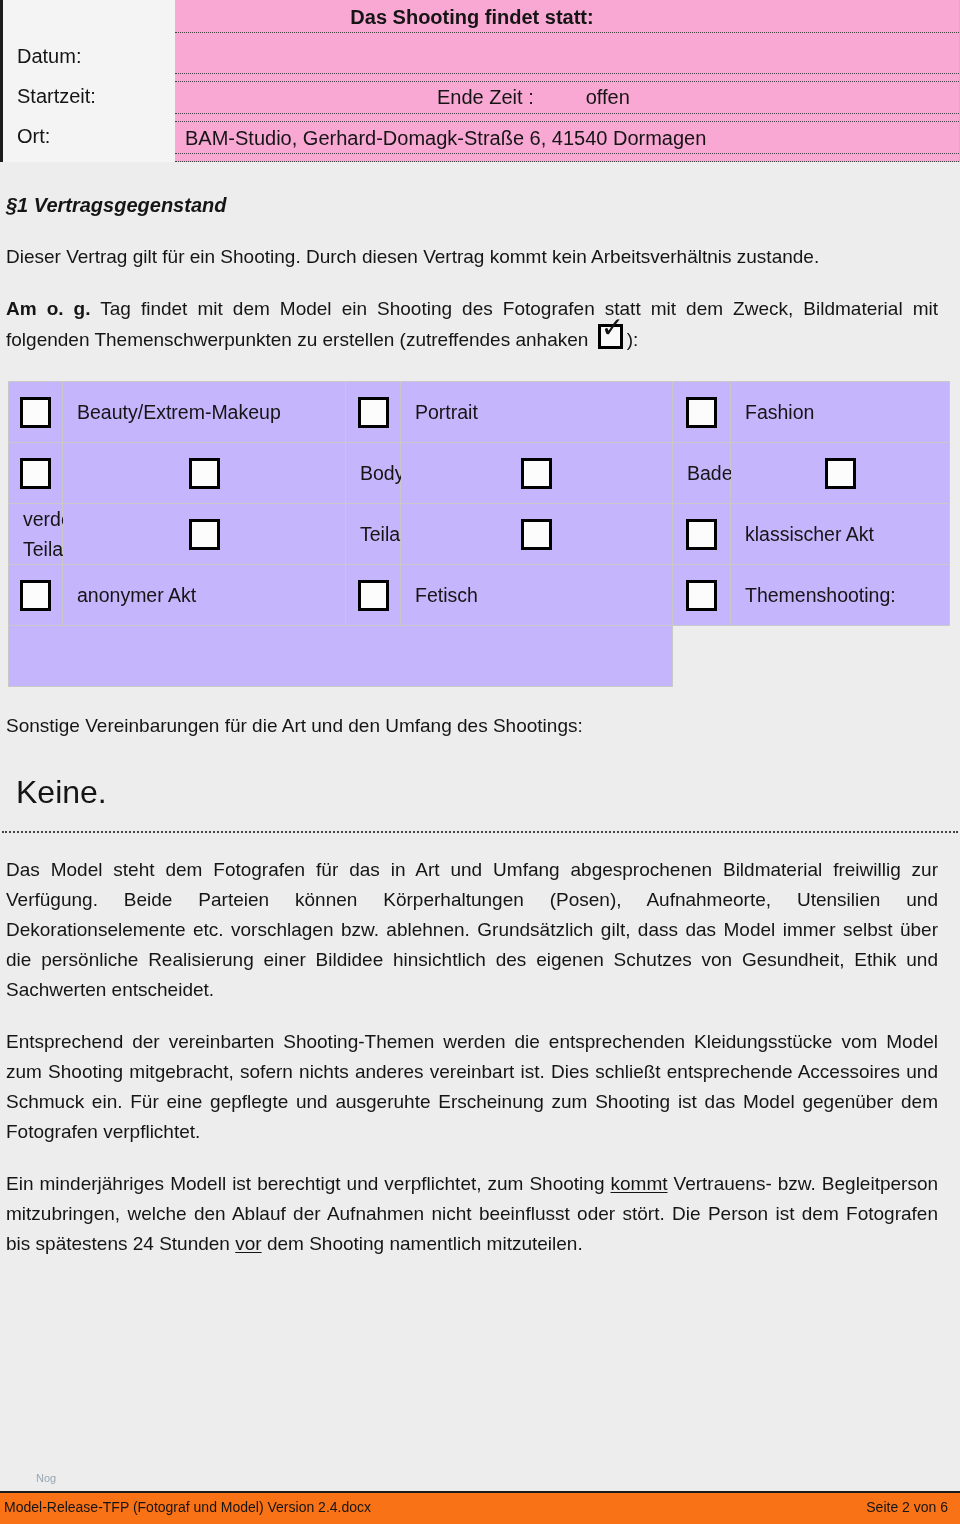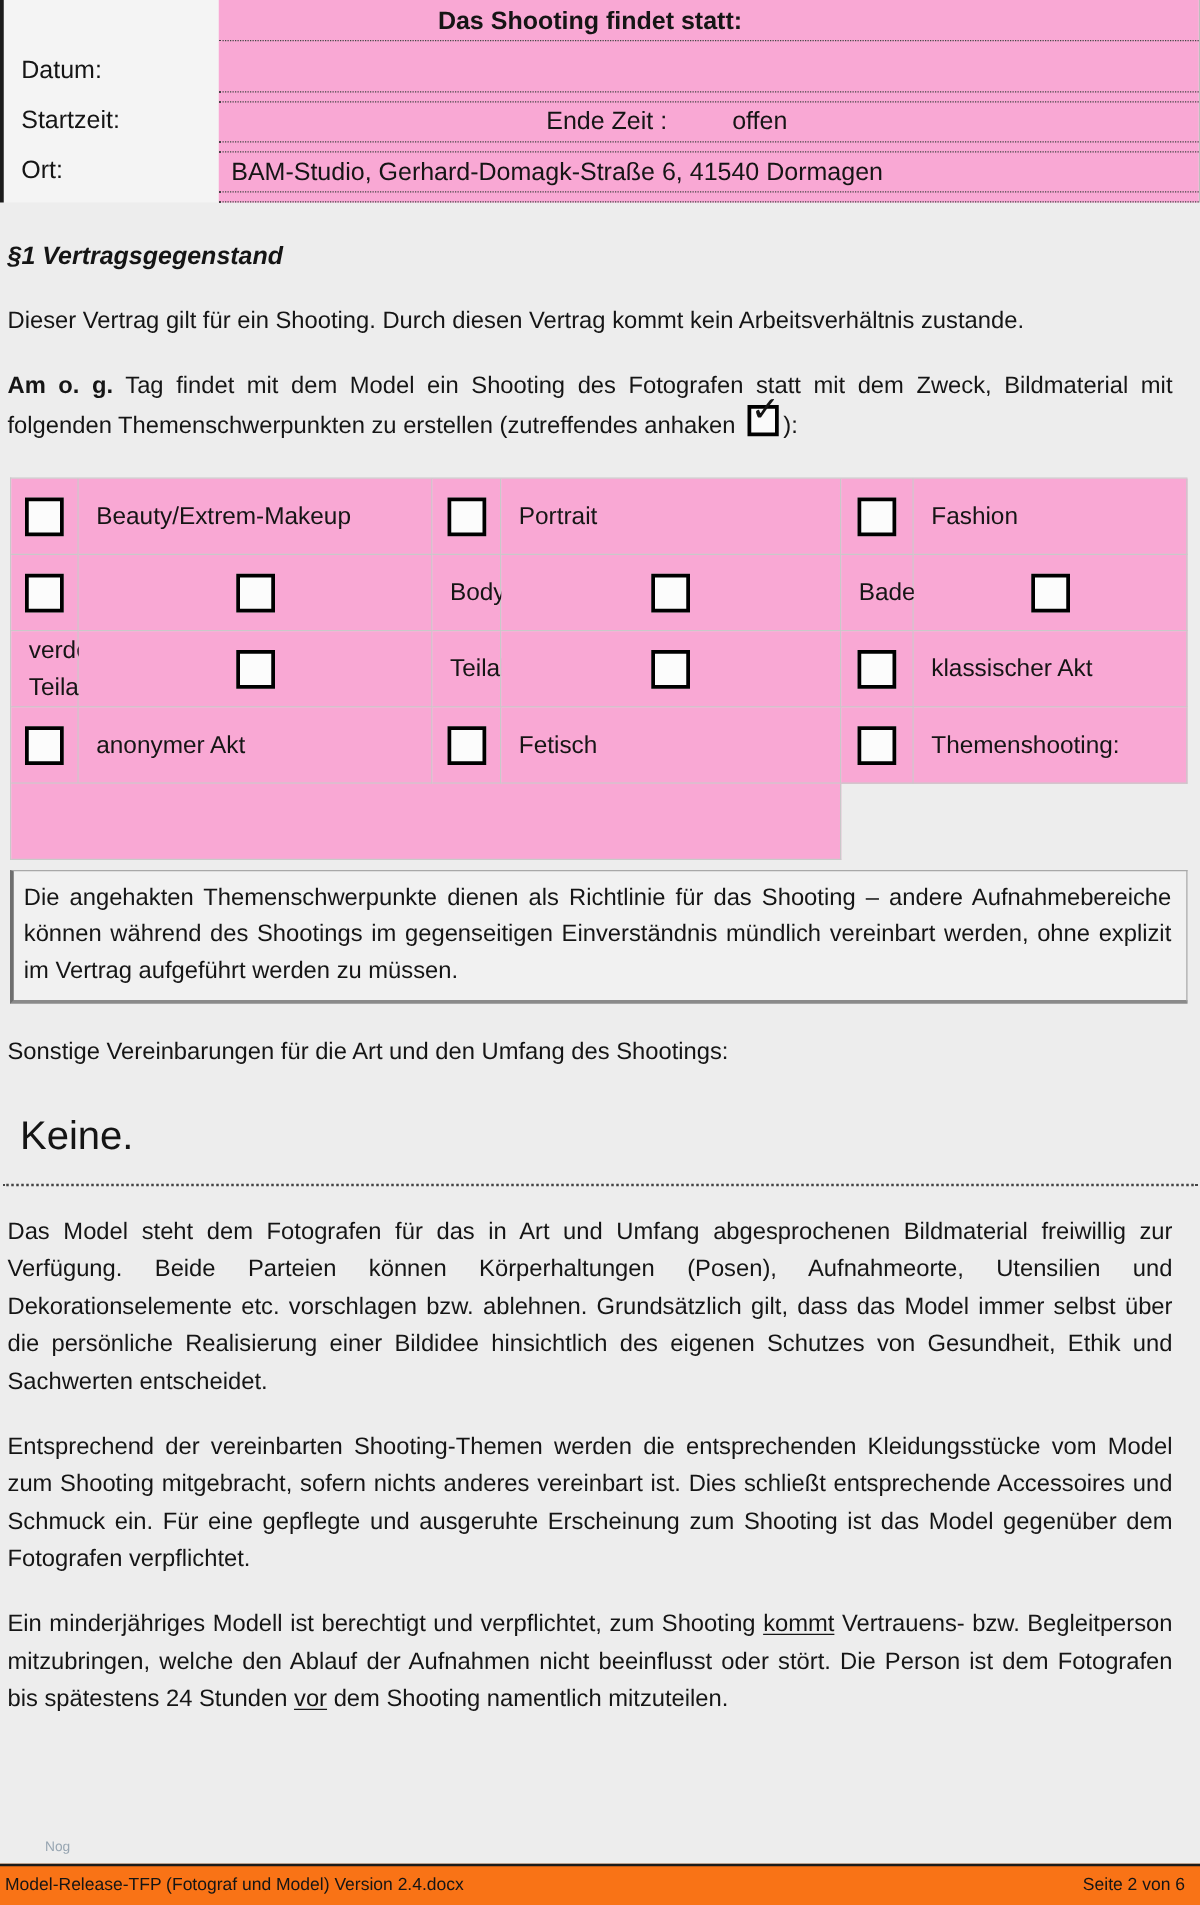--- a/index.html
+++ b/index.html
@@ -102,21 +102,21 @@
     border-top: 1px solid #c9c9c9;
     border-left: 1px solid #c9c9c9;
   }
   .gcell {
     border-right: 1px solid #c9c9c9;
     border-bottom: 1px solid #c9c9c9;
     min-height: 61px;
     display: flex;
     align-items: center;
     box-sizing: border-box;
-    background: #f9a8d4;
+    background: #c4b5fd;
   }
   .gcell.glbl { padding-left: 14px; font-size: 19.5px; }
   .gcell.gcb  { justify-content: center; }
   .cbx {
     width: 25px; height: 25px;
     border: 3.5px solid #000;
     background: #fcfcfc;
     cursor: pointer;
   }
   .span4 { grid-column: span 4; }
@@ -260,21 +260,20 @@
       </div>
     <div class="gcell glbl">Fetisch</div>
 
     <div class="gcell gcb">
         <span class="cbx"></span>
       </div>
     <div class="gcell glbl">Themenshooting:</div>
     <div class="gcell span4"></div>
   </div>
 
-  <div class="notebox">Die angehakten Themenschwerpunkte dienen als Richtlinie für das Shooting – andere Aufnahmebereiche können während des Shootings im gegenseitigen Einverständnis mündlich vereinbart werden, ohne explizit im Vertrag aufgeführt werden zu müssen.</div>
 
   <div class="agree-label">Sonstige Vereinbarungen für die Art und den Umfang des Shootings:</div>
   <div class="agree-value">Keine.</div>
 
   <div class="dotted-sep"></div>
 
   <div class="para">Das Model steht dem Fotografen für das in Art und Umfang abgesprochenen Bildmaterial freiwillig zur Verfügung. Beide Parteien können Körperhaltungen (Posen), Aufnahmeorte, Utensilien und Dekorationselemente etc. vorschlagen bzw. ablehnen. Grundsätzlich gilt, dass das Model immer selbst über die persönliche Realisierung einer Bildidee hinsichtlich des eigenen Schutzes von Gesundheit, Ethik und Sachwerten entscheidet.</div>
 
   <div class="para">Entsprechend der vereinbarten Shooting-Themen werden die entsprechenden Kleidungsstücke vom Model zum Shooting mitgebracht, sofern nichts anderes vereinbart ist. Dies schließt entsprechende Accessoires und Schmuck ein. Für eine gepflegte und ausgeruhte Erscheinung zum Shooting ist das Model gegenüber dem Fotografen verpflichtet.</div>
 

